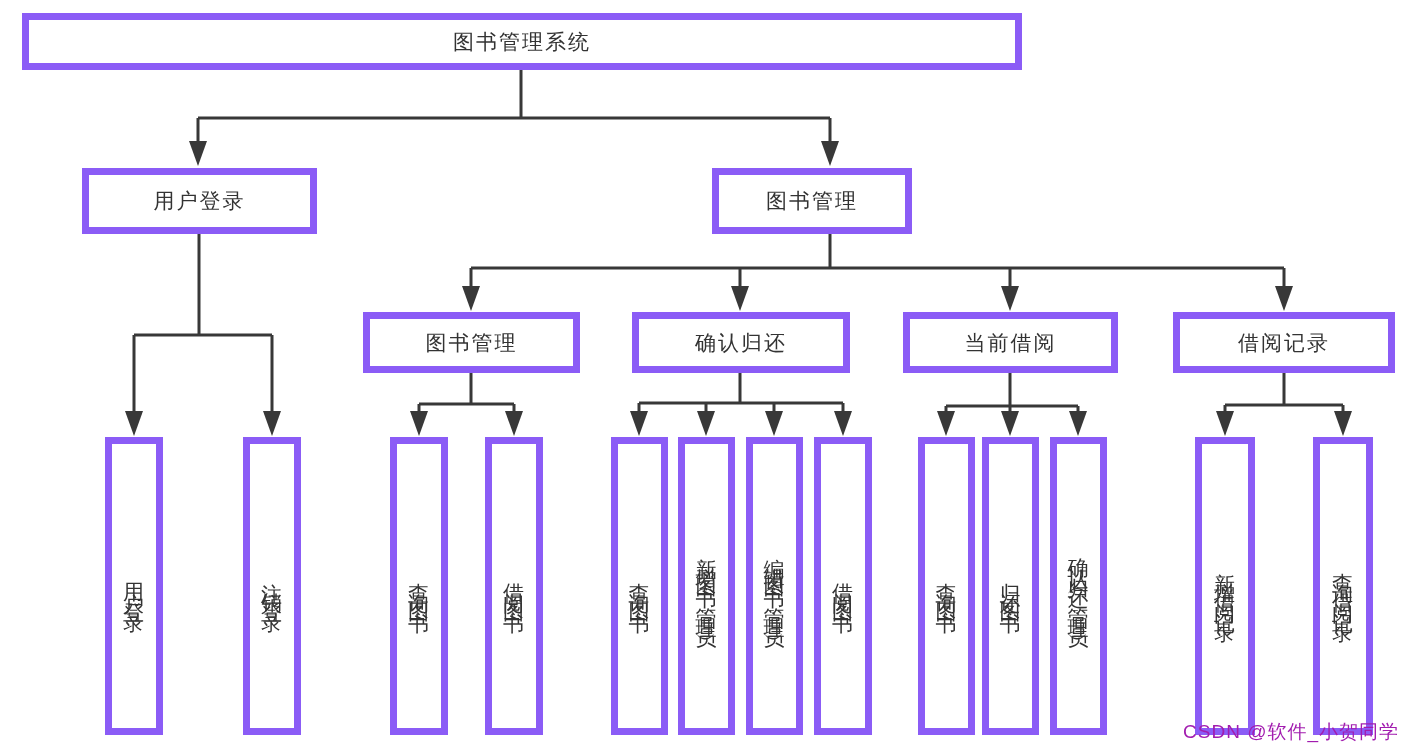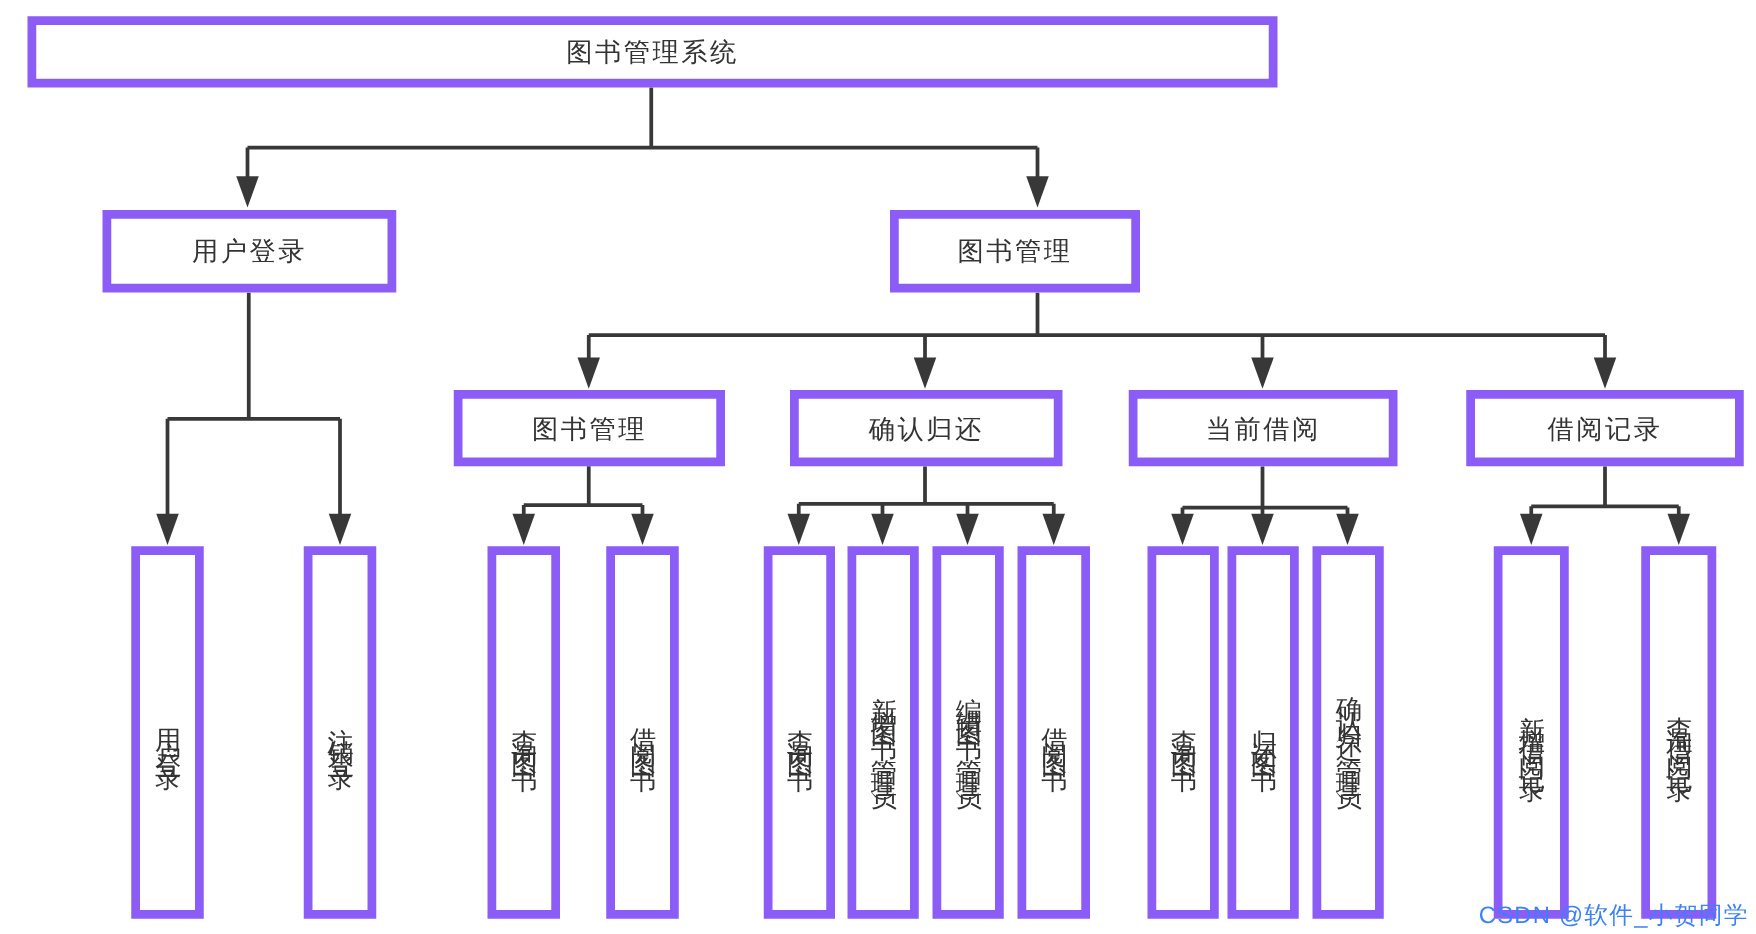--- a/index.html
+++ b/index.html
@@ -36,21 +36,21 @@
     letter-spacing: 10px;
     line-height: 1;
     white-space: normal;
   }
   .watermark {
     position: absolute;
     top: 719px;
     right: 6px;
     font-size: 19px;
     letter-spacing: 1px;
-    color: #3b82f6;
+    color: #a21caf;
     white-space: nowrap;
   }
 </style>
 </head>
 <body>
 
 <div class="canvas">
 
   <svg class="wires" width="1405" height="747" viewBox="0 0 1405 747">
 

